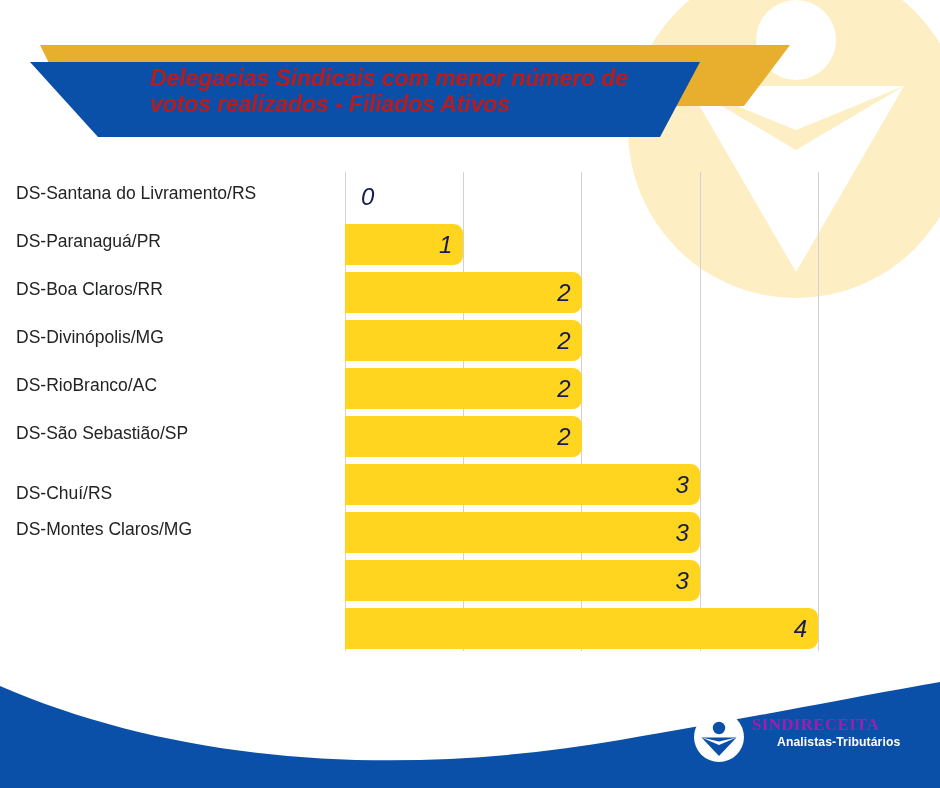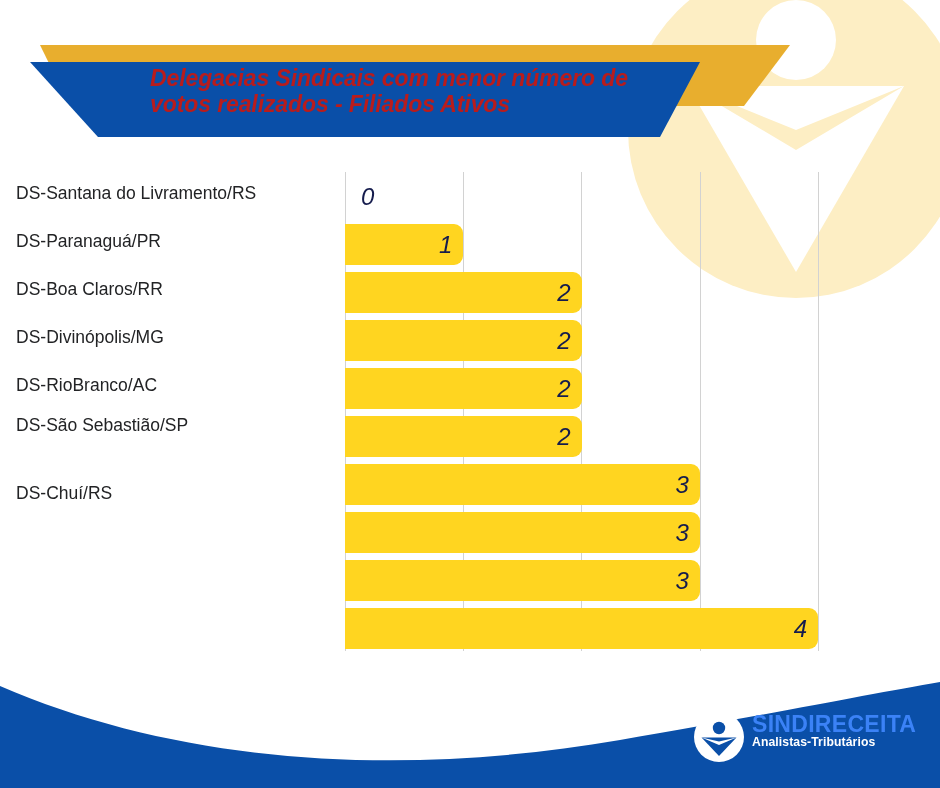--- a/index.html
+++ b/index.html
@@ -50,26 +50,26 @@
     color:#151c4d; font-size:24px; font-style:italic; font-weight:normal;
     text-align:right; padding-right:11px;
   }
 
   
   #footer-wave { position:absolute; left:0; bottom:0; width:940px; height:120px; }
   #logo { position:absolute; left:694px; top:710px; width:210px; height:56px; }
   #logo-mark { position:absolute; left:0; top:2px; width:50px; height:50px; }
   #logo-text { position:absolute; left:58px; top:4px; }
   #logo-name {
-    color:#3b82f6; font-size:23px; font-weight:bold;
-    letter-spacing:0.3px; line-height:21px;
+    color:#a21caf; font-size:17px; font-weight:bold;
+    letter-spacing:0.3px; line-height:21px;font-family:Liberation Serif, serif;
   }
   #logo-sub {
     color:#ffffff; font-size:12.2px; font-weight:bold;
-    letter-spacing:0.1px; line-height:15px;
+    letter-spacing:0.1px; line-height:15px;margin-left:25px;
   }
 </style>
 </head>
 <body>
 
 <div id="page">
 
   <svg id="watermark" viewBox="0 0 336 336">
     <circle cx="168" cy="168" r="168" fill="#fdeec4"></circle>
     <circle cx="168" cy="78" r="40" fill="#ffffff"></circle>
@@ -87,22 +87,23 @@
   </div>
 
   <div id="plot">
 
     <div id="cat-col">
       <div class="cat-label" style="top:12px">DS-Santana do Livramento/RS</div>
       <div class="cat-label" style="top:60px">DS-Paranaguá/PR</div>
       <div class="cat-label" style="top:108px">DS-Boa Claros/RR</div>
       <div class="cat-label" style="top:204px">DS-RioBranco/AC</div>
       <div class="cat-label" style="top:156px">DS-Divinópolis/MG</div>
-      <div class="cat-label" style="top:244px">DS-São Sebastião/SP</div>
+      <div class="cat-label" style="top:252px">DS-São Sebastião/SP</div>
       <div class="cat-label" style="top:312px">DS-Chuí/RS</div>
+      <div class="cat-label" style="top:348px">DS-Montes Claros/MG</div>
     </div>
 
     <div id="grid">
       <div class="gridline" style="left:0px"></div>
       <div class="gridline" style="left:118px"></div>
       <div class="gridline" style="left:236px"></div>
       <div class="gridline" style="left:355px"></div>
       <div class="gridline" style="left:473px"></div>
     </div>
 

